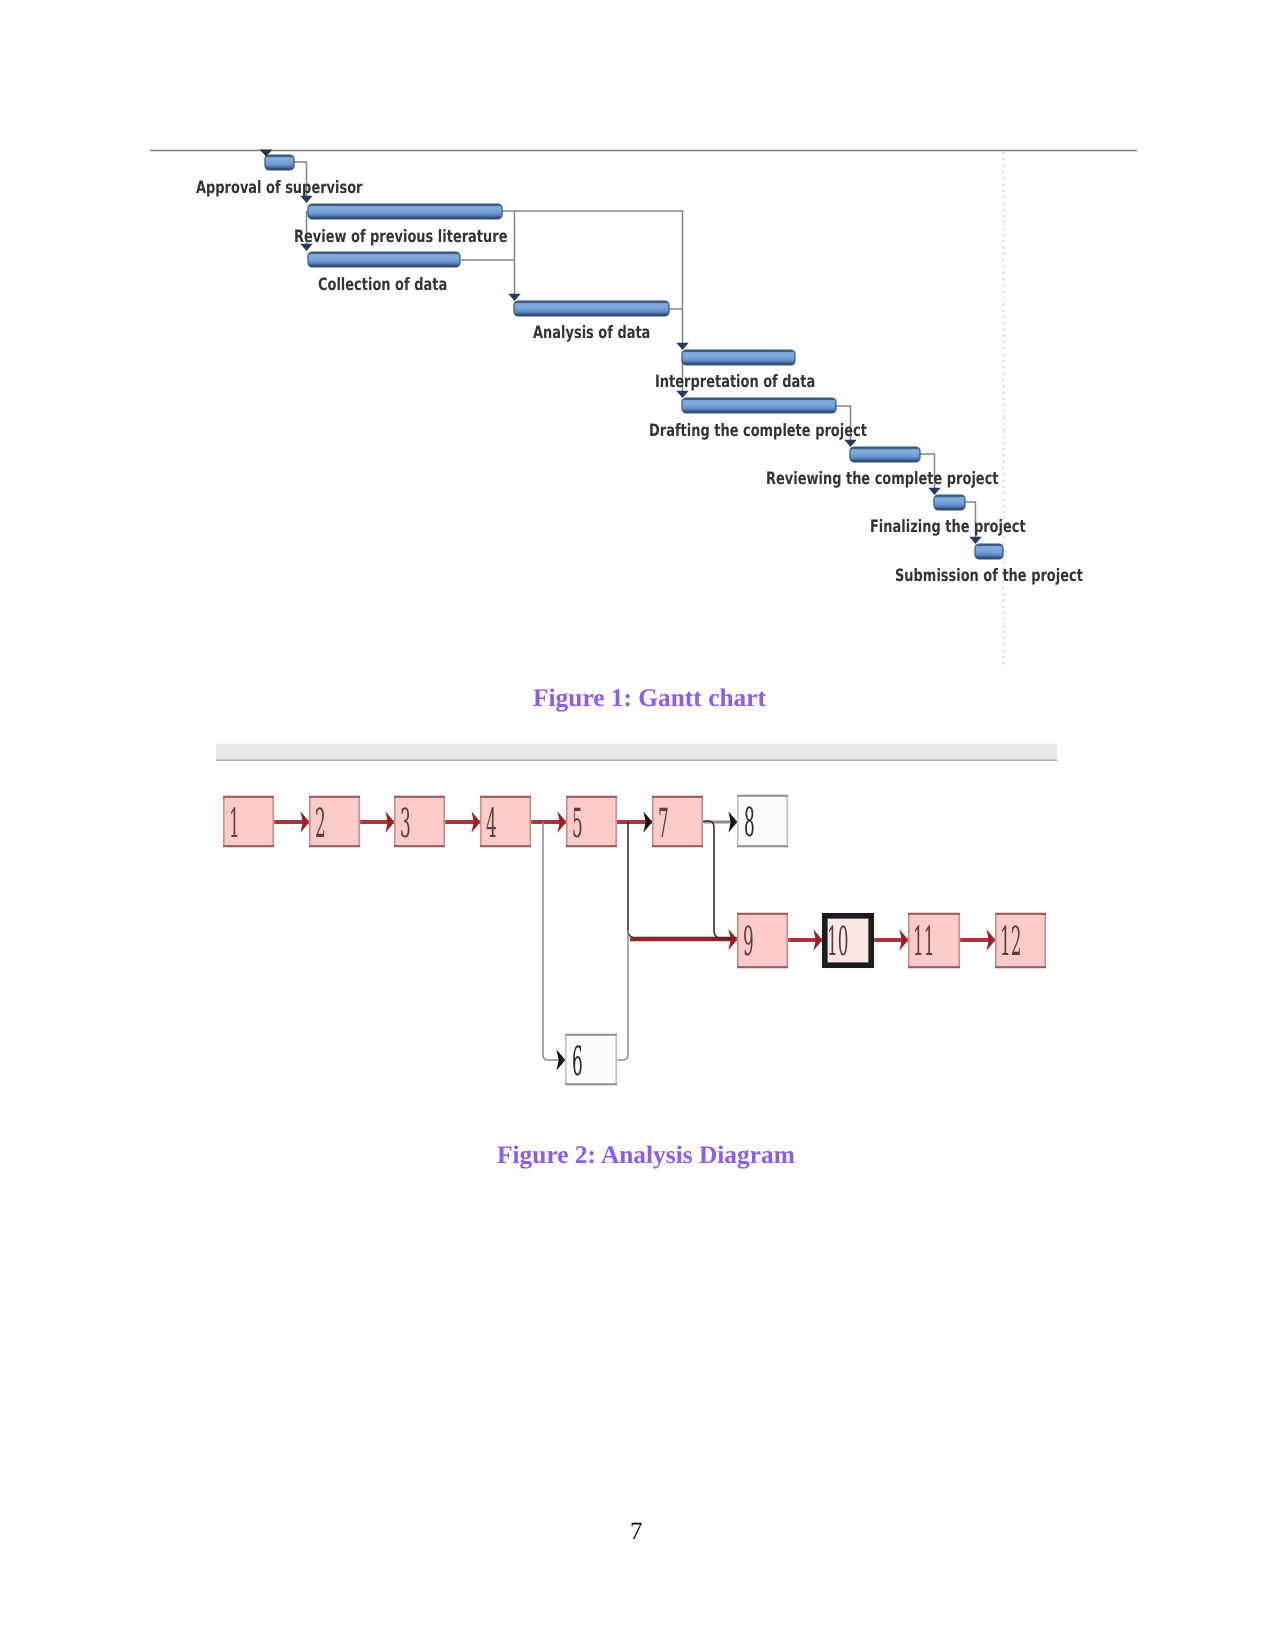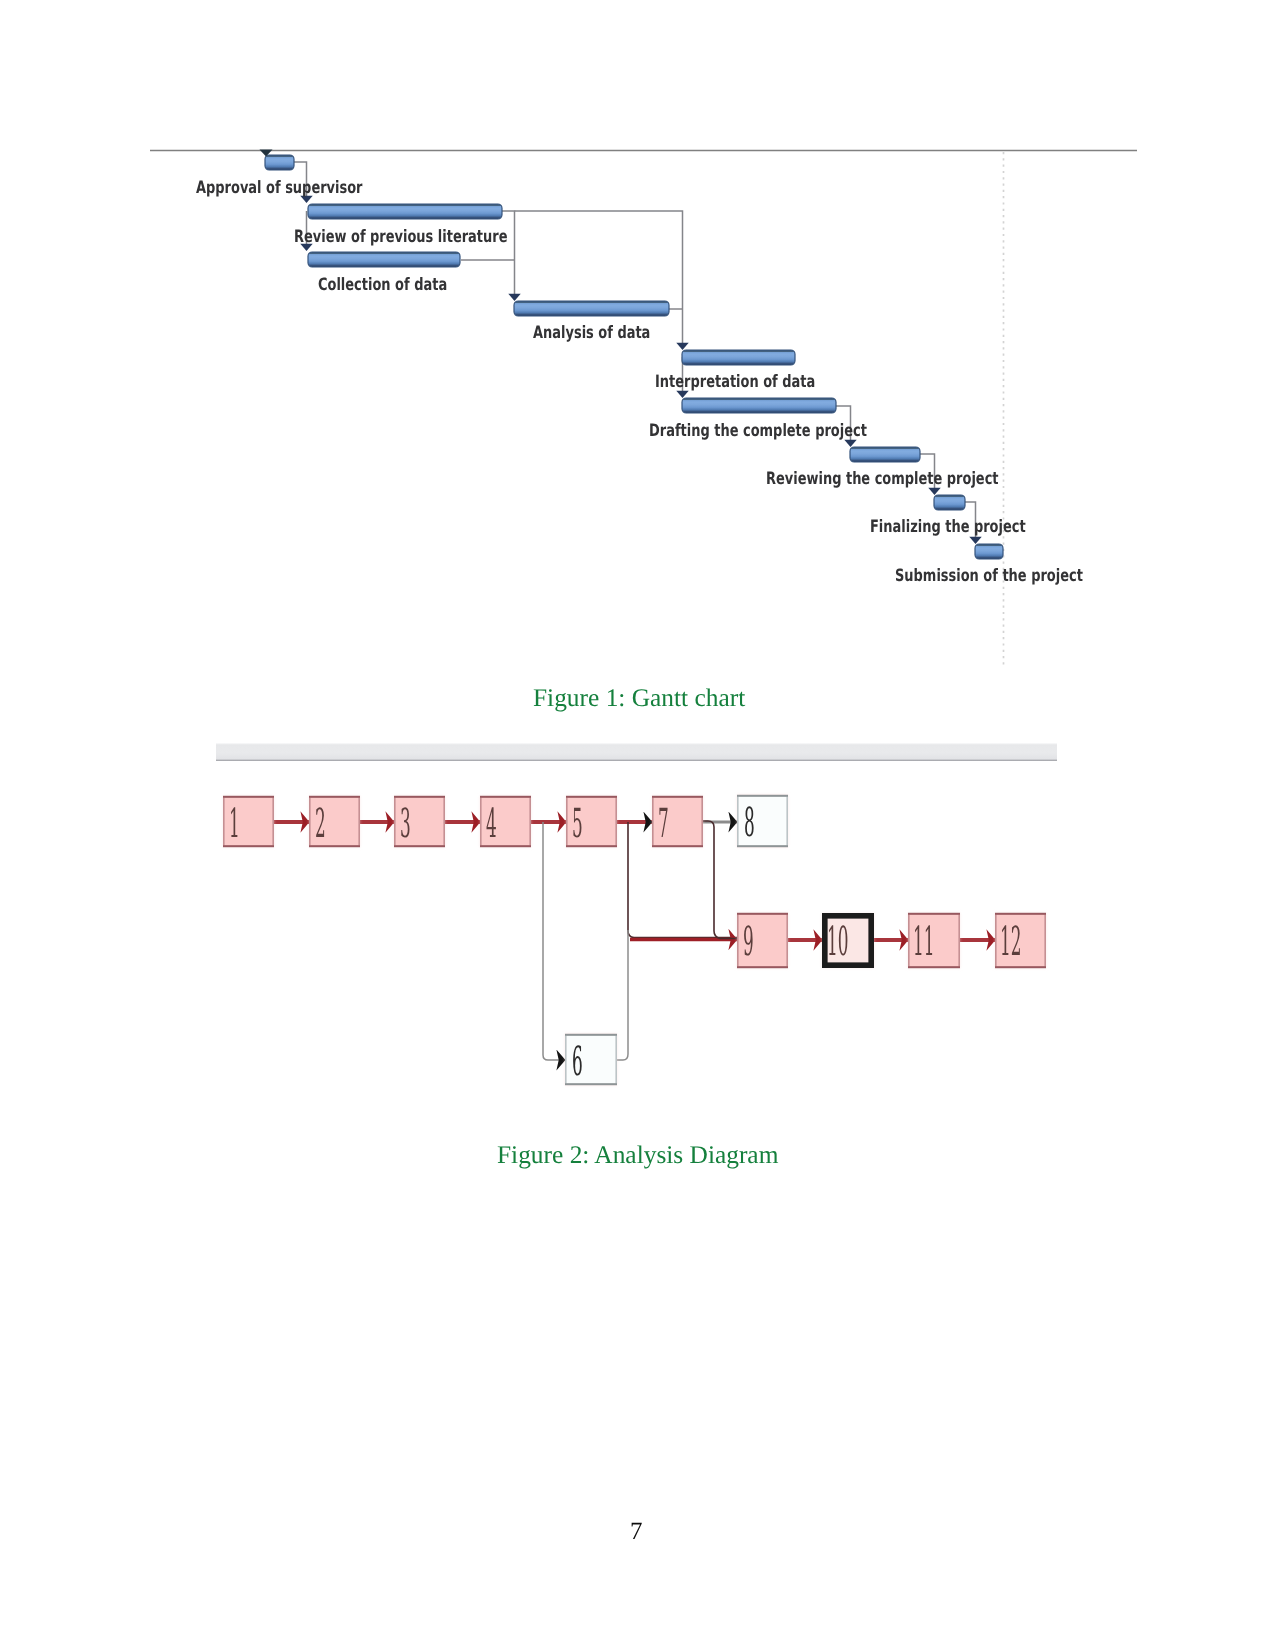--- a/index.html
+++ b/index.html
@@ -11,21 +11,21 @@
 
   
   #gantt{position:absolute;left:0;top:0;width:1275px;height:700px;filter:blur(0.5px);}
   #gantt svg{position:absolute;left:0;top:0;}
   .glabel{position:absolute;font-family:"DejaVu Sans",sans-serif;font-stretch:condensed;font-weight:bold;
           color:#333335;white-space:nowrap;font-size:17px;line-height:17px;
           transform:scaleX(0.848);transform-origin:left top;}
 
   
   .caption{position:absolute;font-family:"Liberation Serif",serif;font-size:25.4px;
-           color:#15803d;white-space:nowrap;}
+           color:#8b5cf6;white-space:nowrap;font-weight:bold;}
   #cap1{left:533px;top:684px;}
   #cap2{left:497px;top:1141px;}
   #pageno{left:630px;top:1518px;}
 
   
   #net{position:absolute;left:0;top:0;width:1275px;height:1650px;filter:blur(0.62px);}
   .nnum{position:absolute;font-family:"DejaVu Serif",serif;font-stretch:condensed;
         color:#5b3e3c;font-size:40px;line-height:40px;white-space:nowrap;
         transform:scaleX(0.47);transform-origin:left top;}
 

